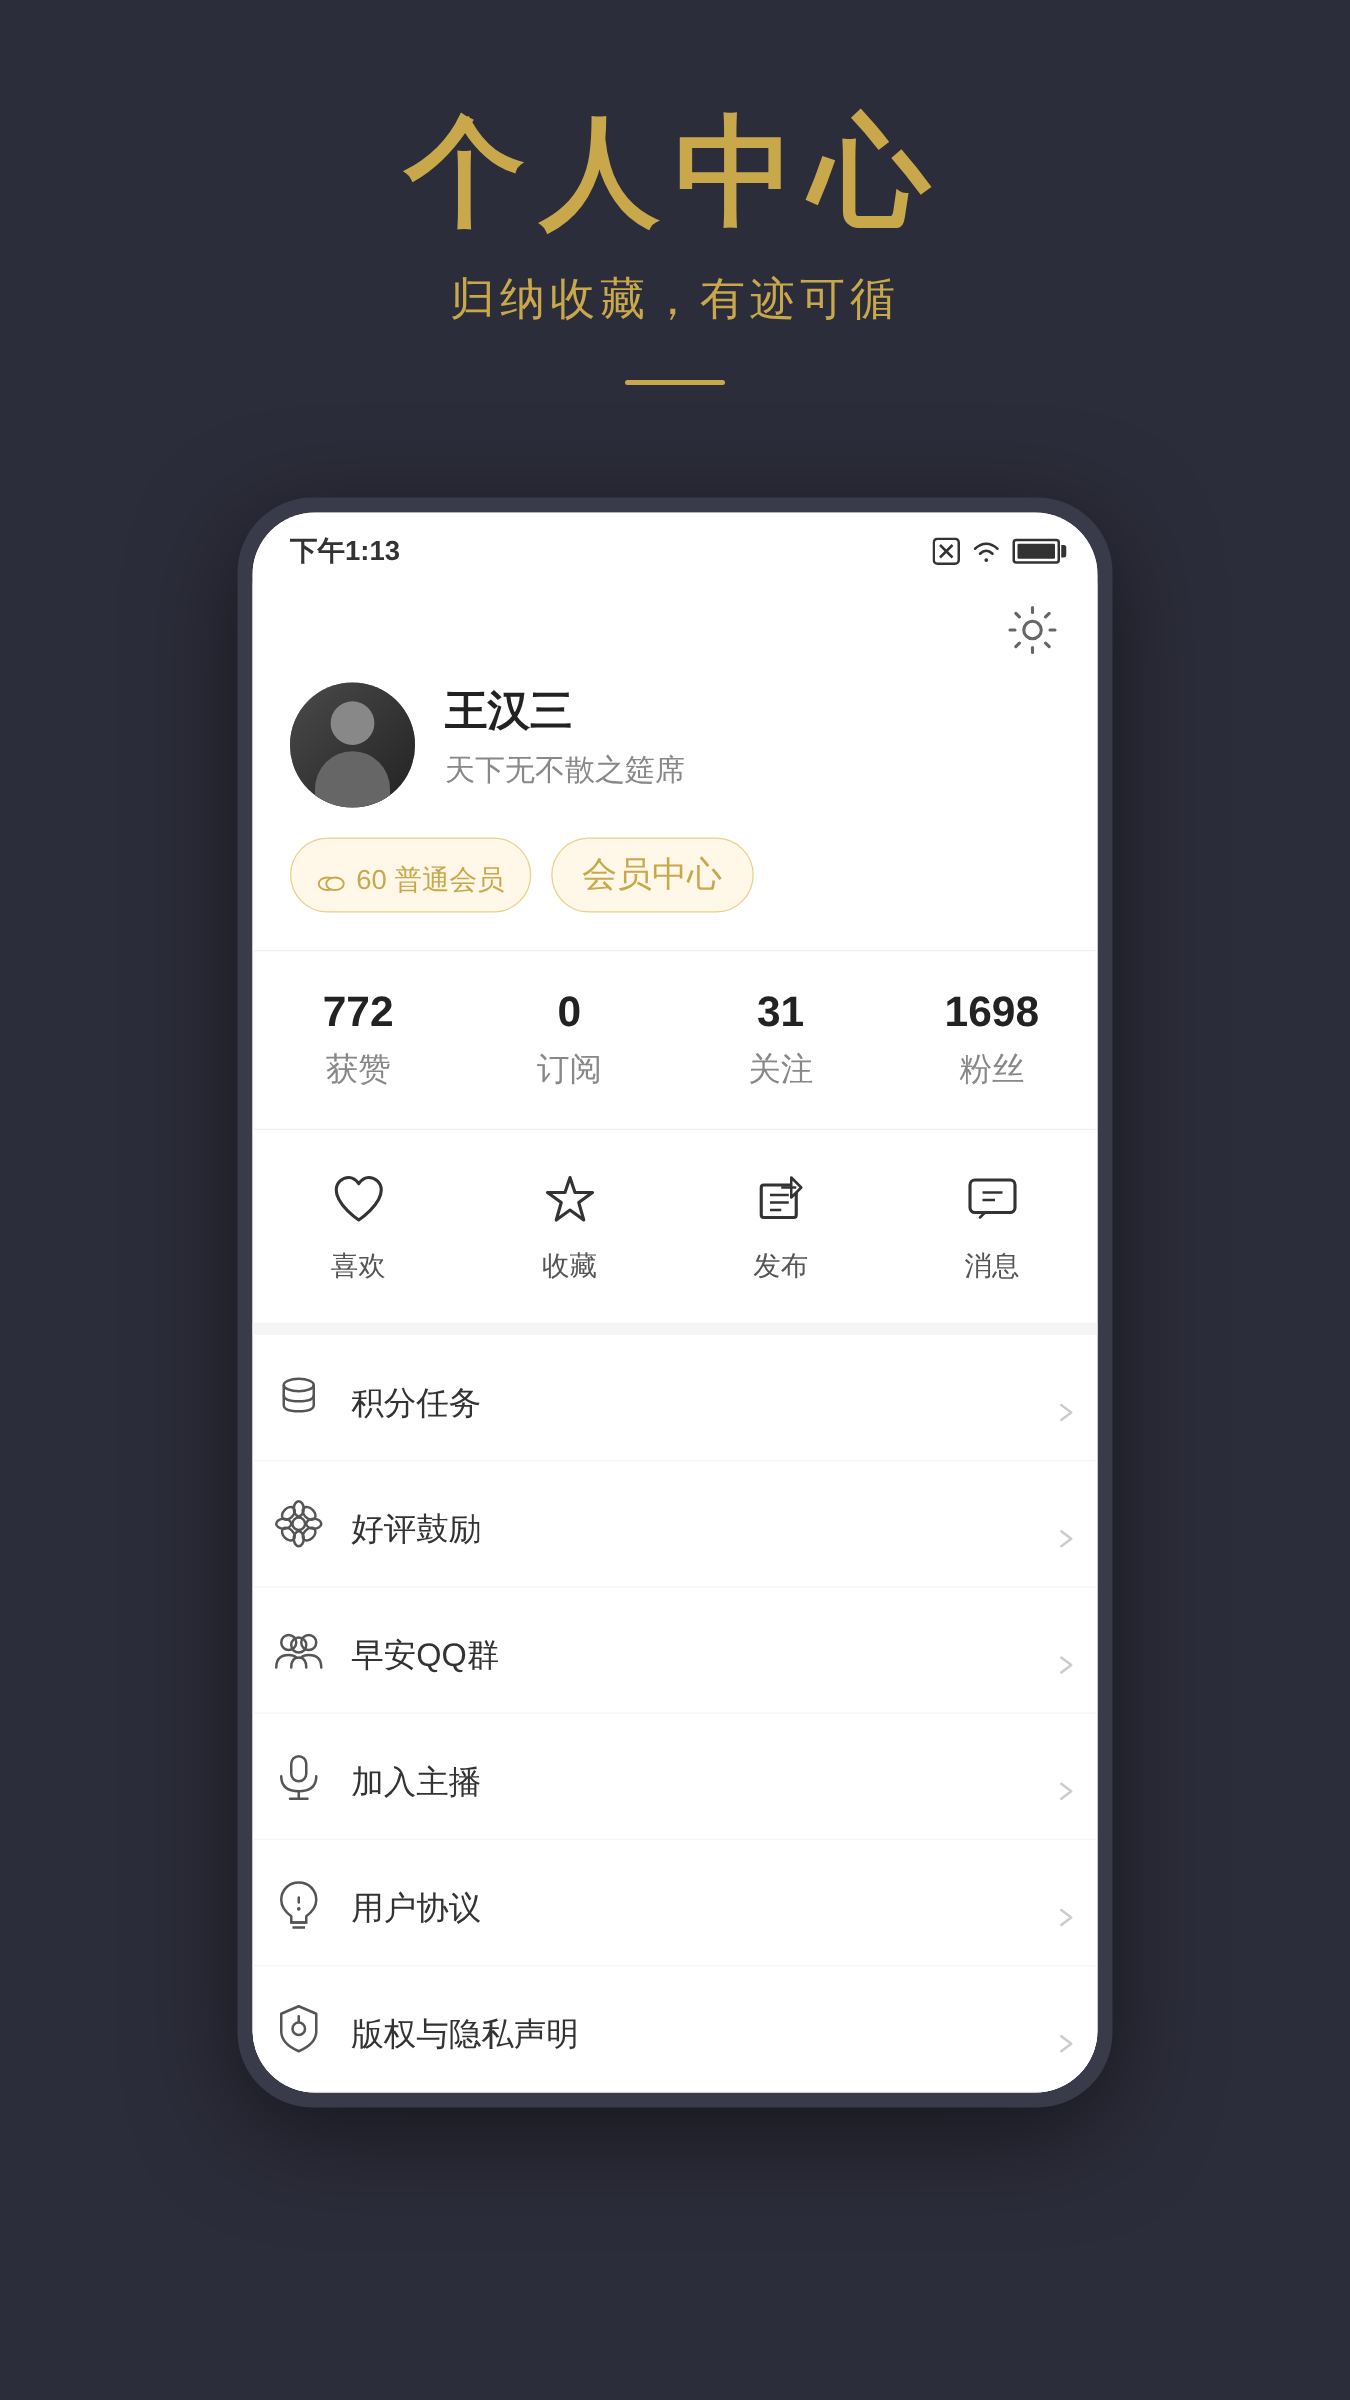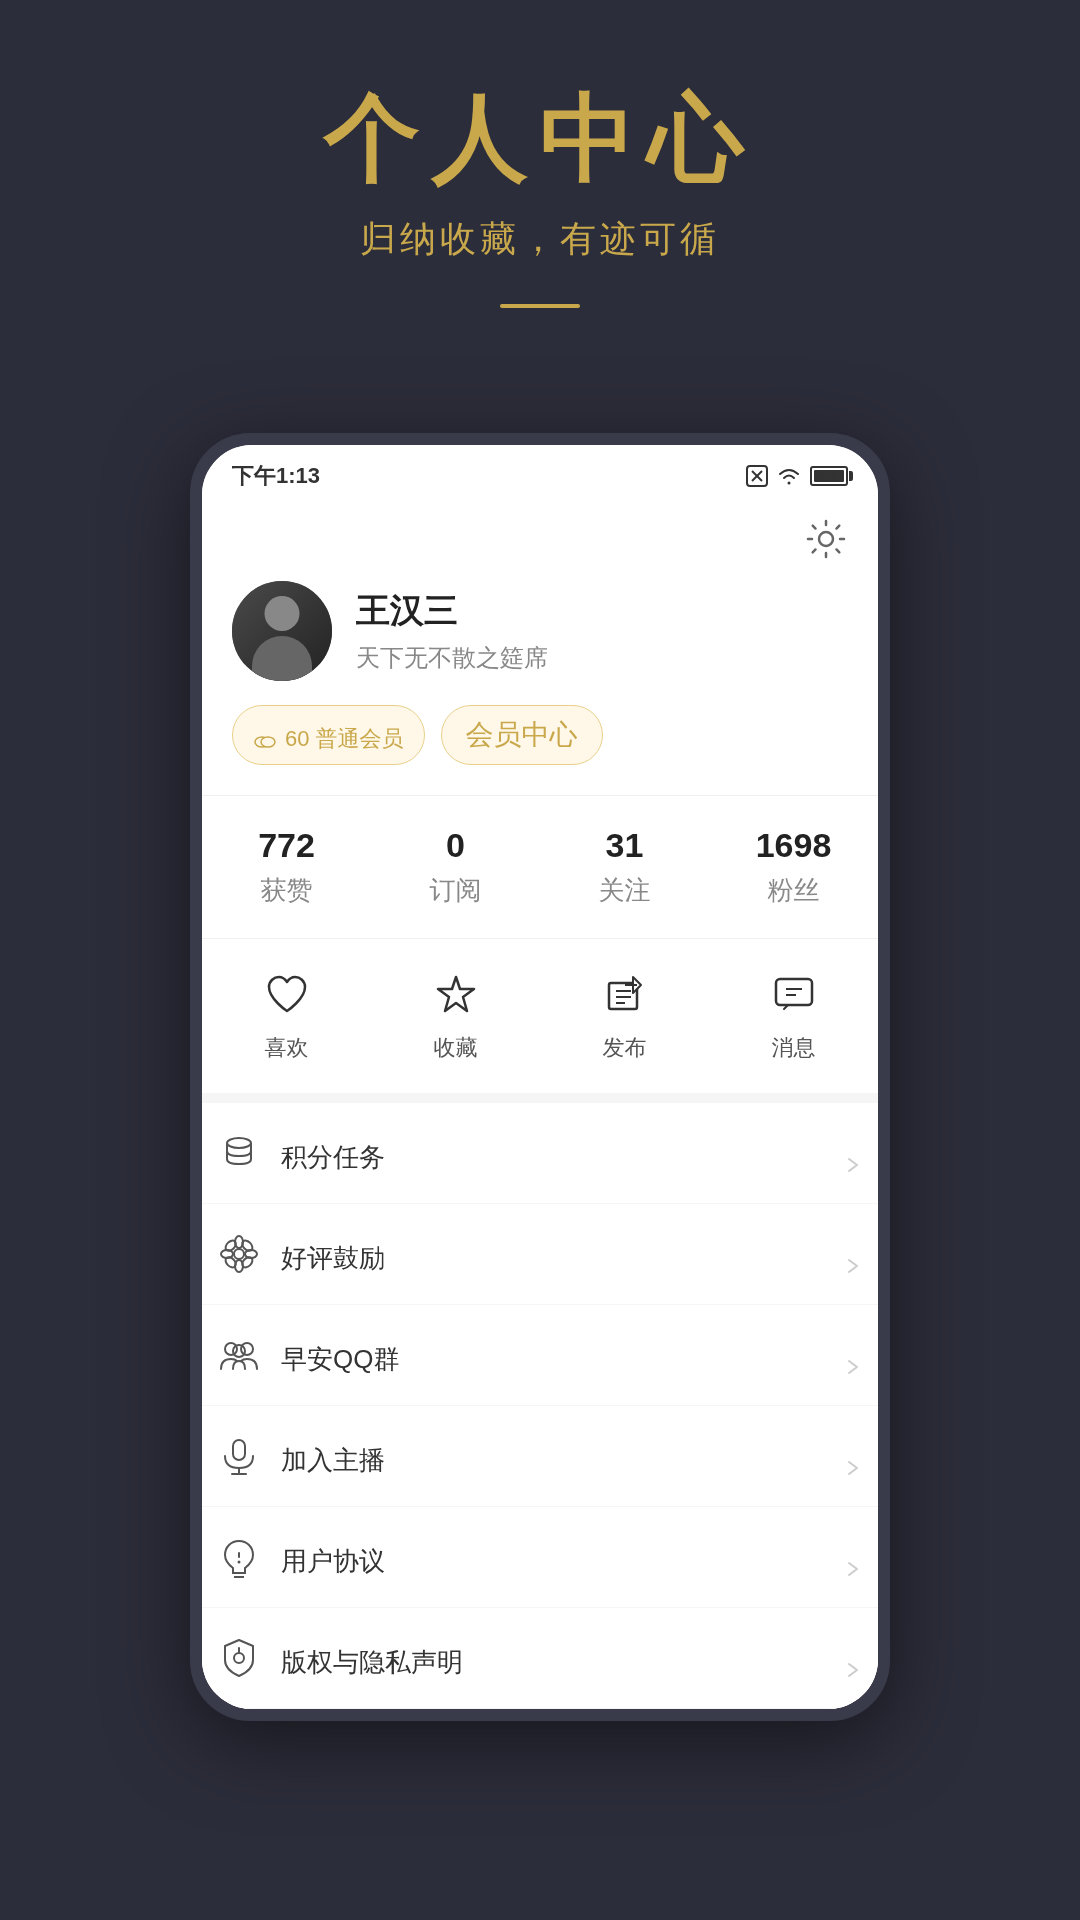--- a/index.html
+++ b/index.html
@@ -139,21 +139,21 @@
     
     .profile-section {
       background: #fff;
       padding: 20px 30px 30px;
       display: flex;
       flex-direction: column;
     }
 
     .profile-info {
       display: flex;
-      align-items: center;
+      align-items: flex-start;
       gap: 24px;
       margin-bottom: 24px;
     }
 
     .avatar {
       width: 100px;
       height: 100px;
       border-radius: 50%;
       background: #555;
       overflow: hidden;
@@ -328,21 +328,21 @@
     }
 
     
     svg {
       display: block;
     }
   </style>
 </head>
 <body>
 
-<div style="width:1080px; min-height:1920px; background:#2c2d3a; display:flex; flex-direction:column; align-items:center;gap:35px;">
+<div style="width:1080px; min-height:1920px; background:#2c2d3a; display:flex; flex-direction:column; align-items:center;">
 
   <div class="page-header">
     <div class="page-title">个人中心</div>
     <div class="page-subtitle">归纳收藏，有迹可循</div>
     <div class="divider-gold"></div>
   </div>
 
   <div class="phone-frame">
     <div class="phone-screen">
 

